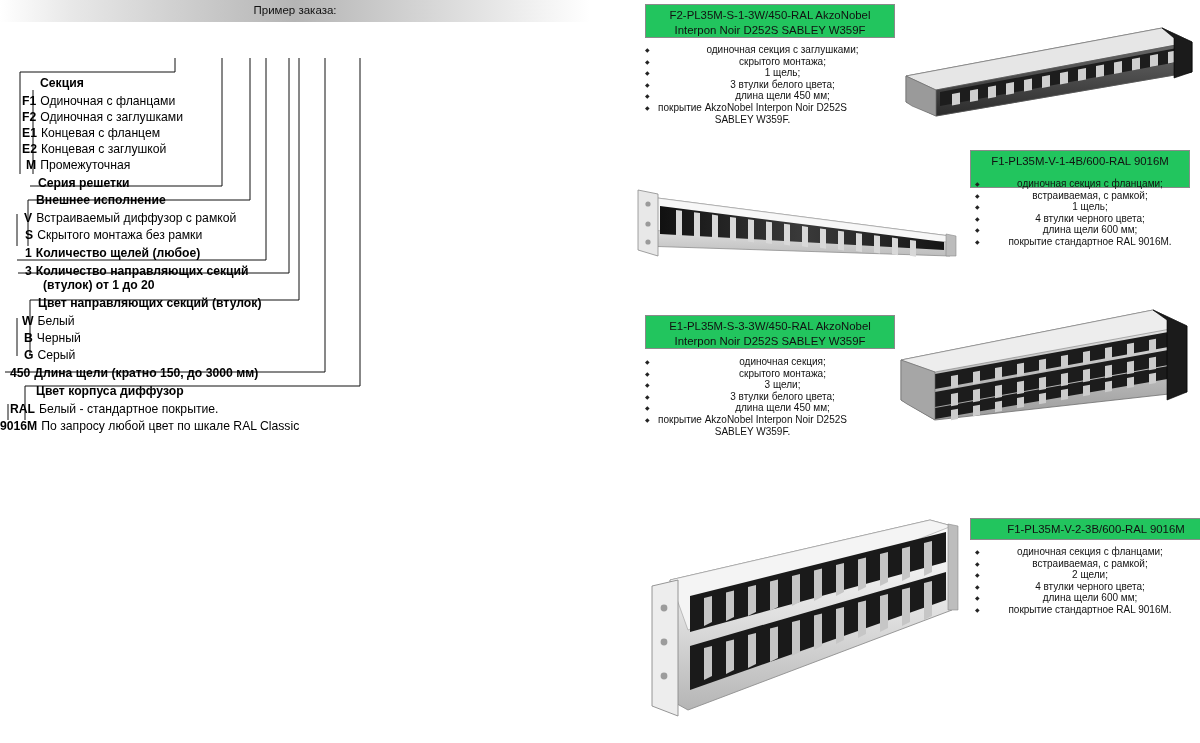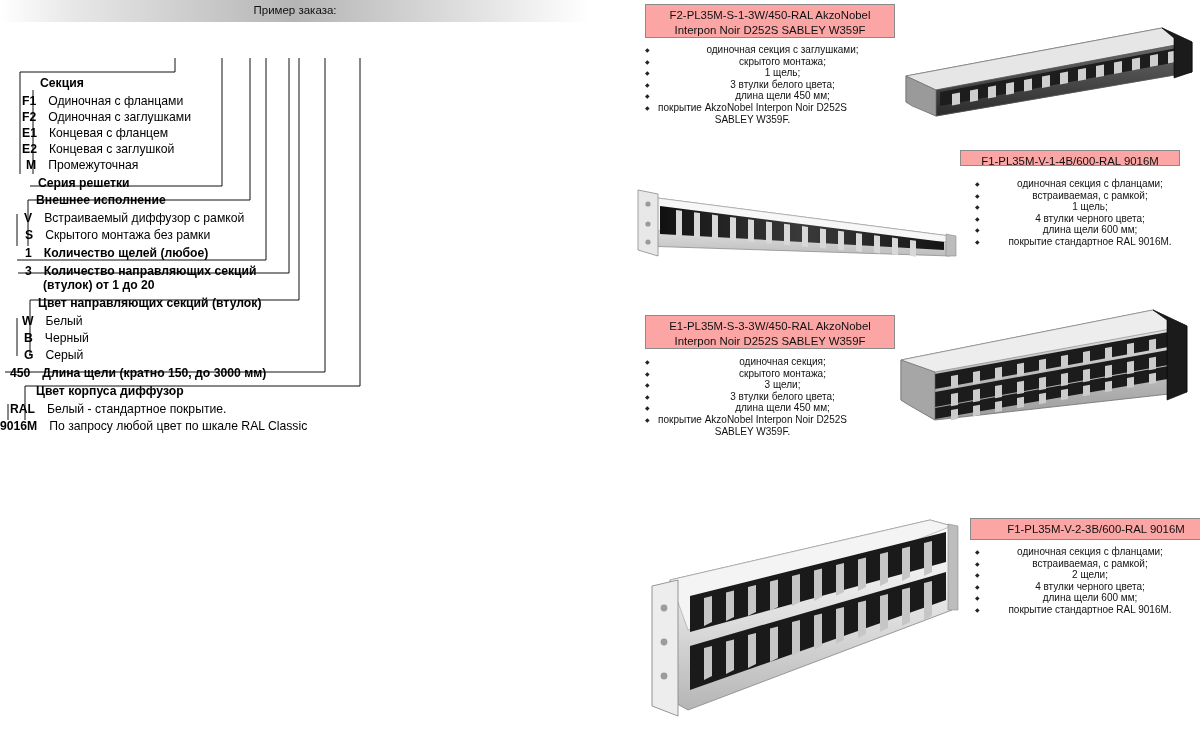--- a/index.html
+++ b/index.html
@@ -66,21 +66,21 @@
   .legend-row {
     position: absolute;
     font-size: 12.2px;
     line-height: 14px;
     white-space: nowrap;
   }
   .legend-row .tag {
     font-weight: bold;
     display: inline-block;
     text-align: right;
-    margin-right: 12px;
+    margin-right: 4px;
   }
   .legend-row .txt {
     font-weight: normal;
   }
   .legend-row.bold-all .txt {
     font-weight: bold;
   }
   .legend-row .txt2 {
     display: block;
     font-weight: bold;
@@ -90,21 +90,21 @@
   #right-panel {
     position: absolute;
     left: 600px; top: 0;
     width: 600px; height: 743px;
   }
   .block { position: absolute; }
 
   .label-box {
     position: absolute;
     border: 1px solid #8a8a8a;
-    background: #fca5a5;
+    background: #22c55e;
     text-align: center;
     font-size: 11.4px;
     line-height: 14.5px;
     padding: 3px 6px;
     box-sizing: border-box;
     color: #111;
   }
   .bullets {
     position: absolute;
     font-size: 10px;
@@ -242,21 +242,21 @@
         <polygon points="232,39 240,37.5 240,49 232,50.5"></polygon>
         <polygon points="250,35.5 258,34 258,45.5 250,47"></polygon>
         <polygon points="268,32 276,30.5 276,42 268,43.5"></polygon>
       </g>
       <polygon points="262,8 292,22 292,52 274,58 274,18" fill="#1b1b1b" stroke="#000" stroke-width="0.6"></polygon>
       <polygon points="6,56 36,70 36,96 12,86 6,82" fill="#9a9a9a" stroke="#666" stroke-width="0.6"></polygon>
     </svg>
   </div>
 
   <div class="block">
-    <div class="label-box" style="left:360px; top:150px; width:220px; height:16px;">F1-PL35M-V-1-4B/600-RAL 9016M</div>
+    <div class="label-box" style="left:370px; top:150px; width:220px; height:38px;">F1-PL35M-V-1-4B/600-RAL 9016M</div>
     <div class="bullets" style="left:375px; top:178px; width:220px;">
       <ul>
         <li>одиночная секция с фланцами;</li>
         <li>встраиваемая, с рамкой;</li>
         <li>1 щель;</li>
         <li>4 втулки черного цвета;</li>
         <li>длина щели 600 мм;</li>
         <li>покрытие стандартное RAL 9016M.</li>
       </ul>
     </div>

